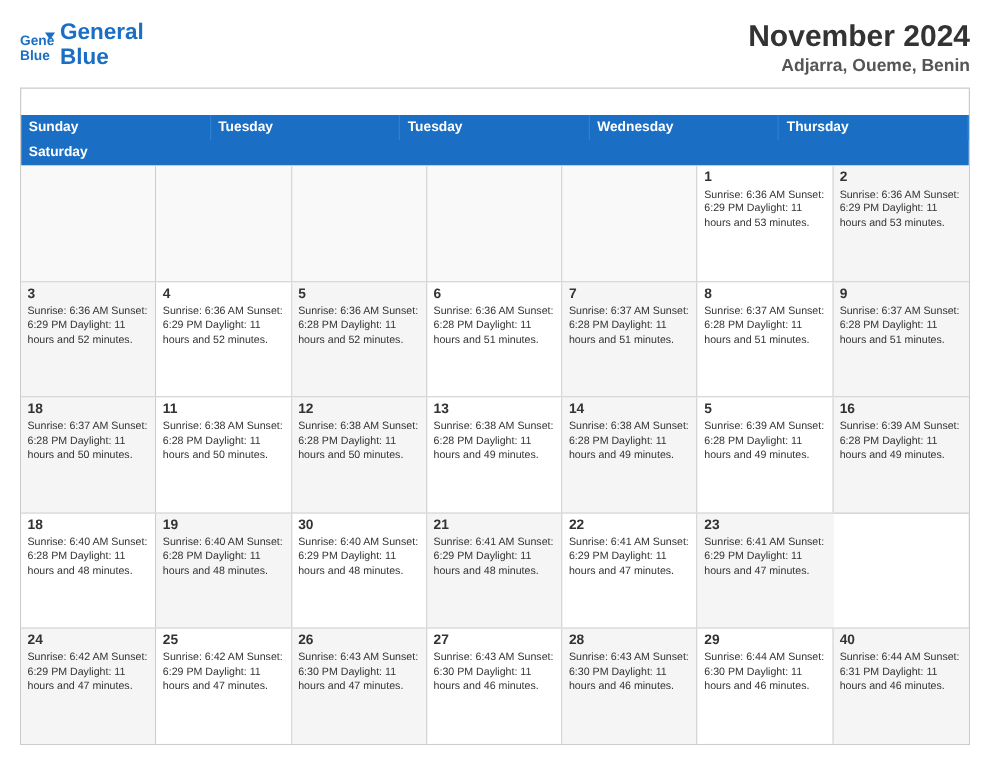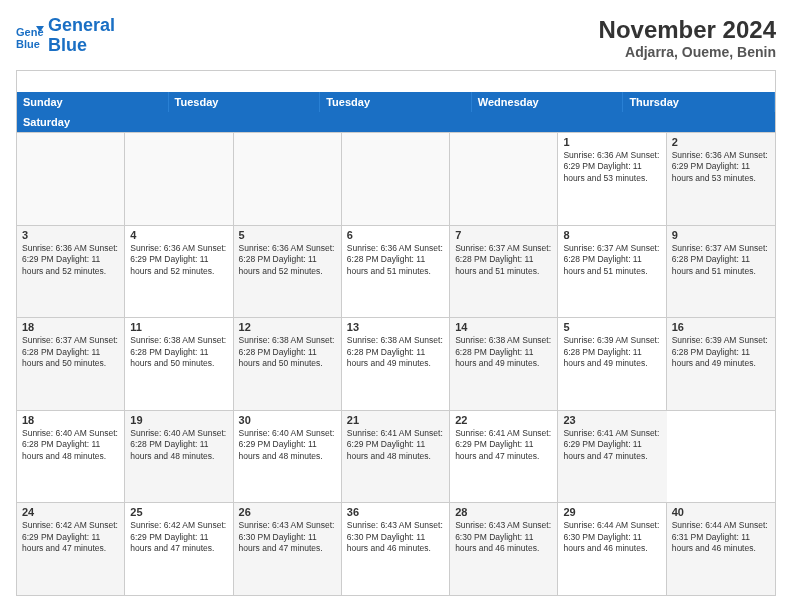--- a/index.html
+++ b/index.html
@@ -303,21 +303,21 @@
 Sunset: 6:29 PM
 Daylight: 11 hours and 47 minutes.</div>
           </div>
           <div class="cal-cell alt">
             <span class="day-num">26</span>
             <div class="cell-info">Sunrise: 6:43 AM
 Sunset: 6:30 PM
 Daylight: 11 hours and 47 minutes.</div>
           </div>
           <div class="cal-cell">
-            <span class="day-num">36</span>
+            <span class="day-num">27</span>
             <div class="cell-info">Sunrise: 6:43 AM
 Sunset: 6:30 PM
 Daylight: 11 hours and 46 minutes.</div>
           </div>
           <div class="cal-cell alt">
             <span class="day-num">28</span>
             <div class="cell-info">Sunrise: 6:43 AM
 Sunset: 6:30 PM
 Daylight: 11 hours and 46 minutes.</div>
           </div>

